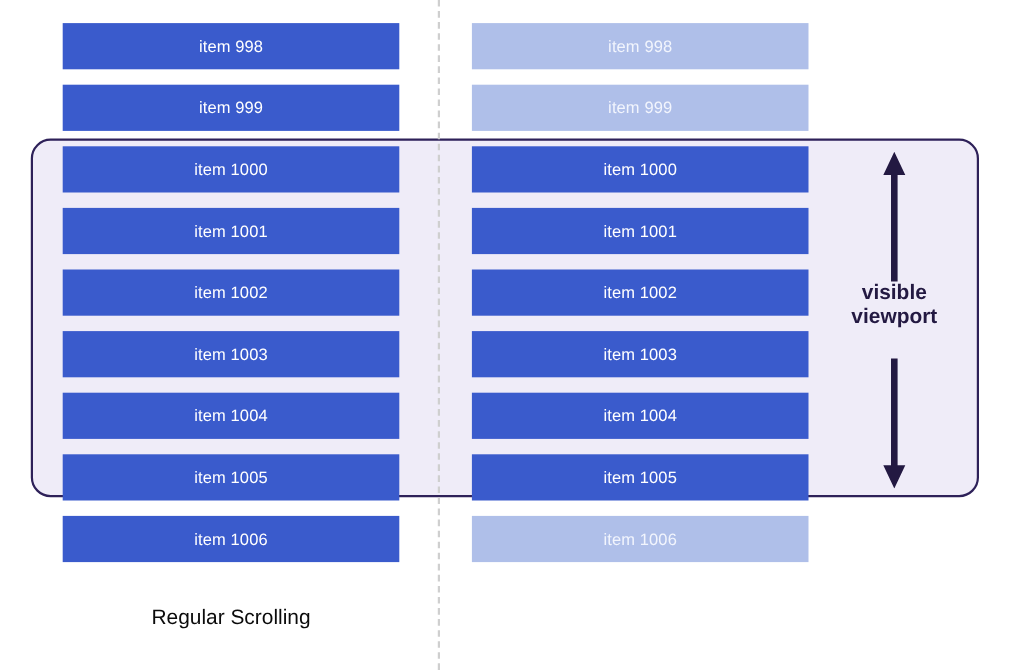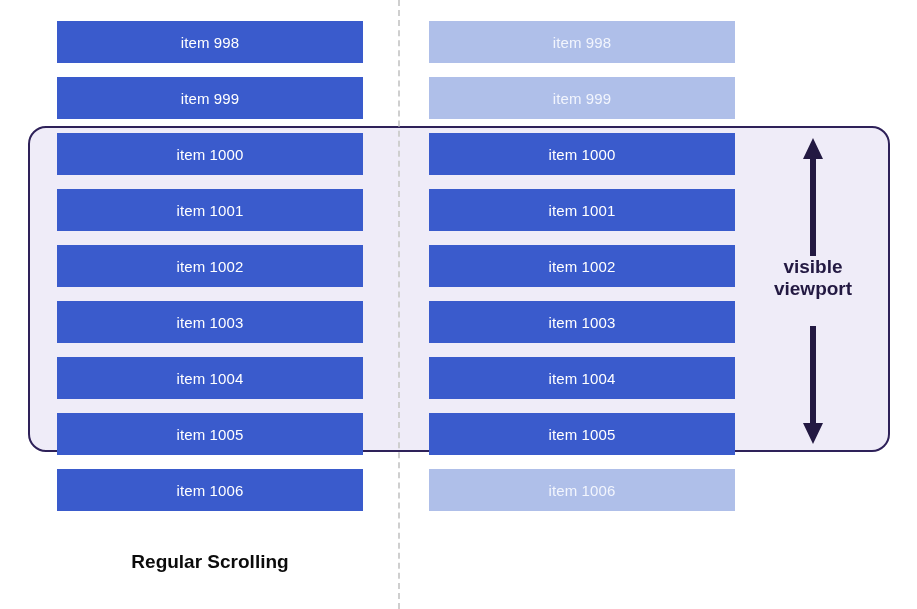--- a/index.html
+++ b/index.html
@@ -65,21 +65,21 @@
   }
   .viewport-caption span{display:block;}
 
   
   .col-caption{
     position:absolute;
     top:551px;
     text-align:center;
     color:#0b0b0b;
     font-size:19px;
-    font-weight:bold;
+    font-weight:normal;
     white-space:nowrap;
   }
   .cap-left{left:57px;width:306px;}
   .cap-right{left:429px;width:306px;}
 </style>
 </head>
 <body>
 
 <div id="stage">
 

